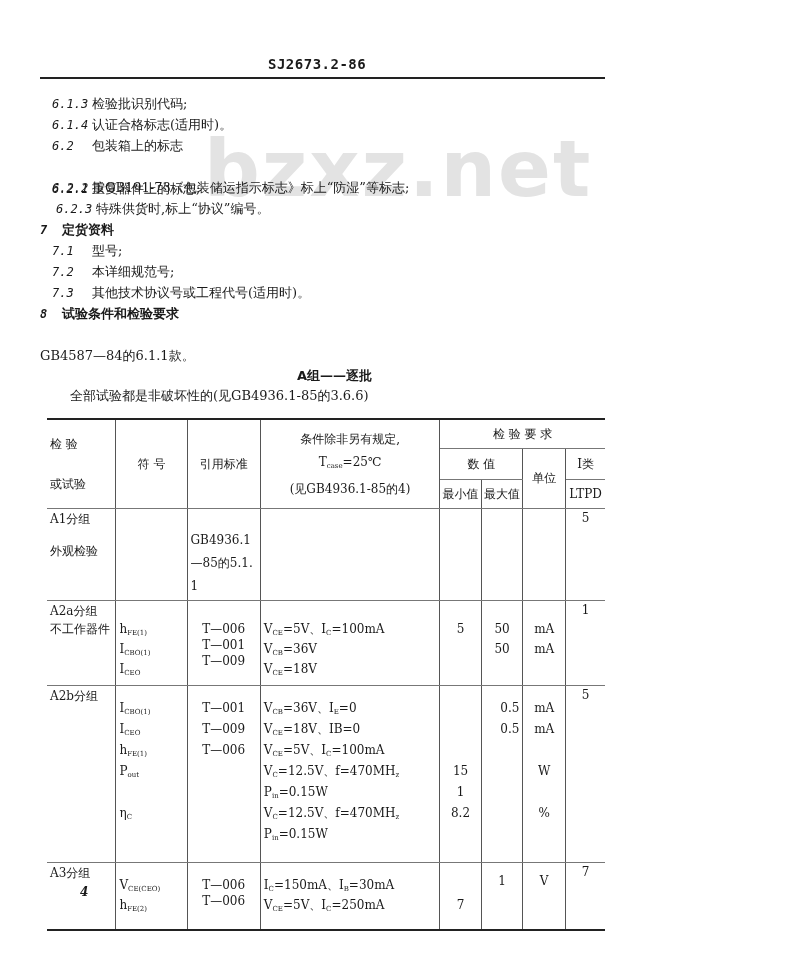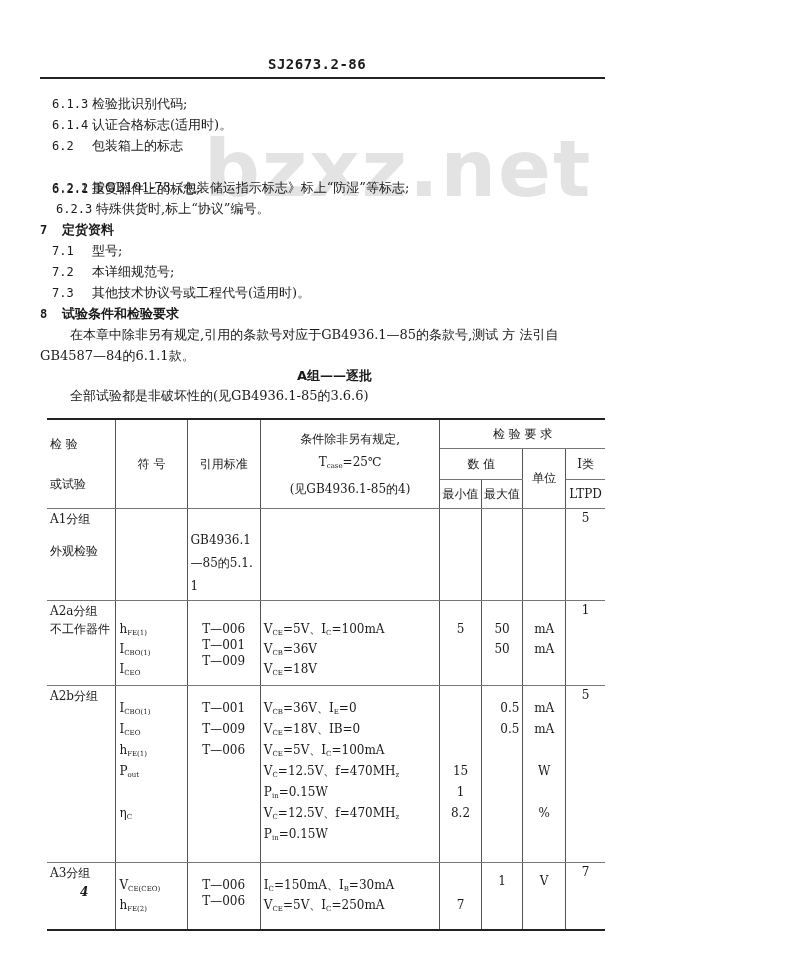--- a/index.html
+++ b/index.html
@@ -18,21 +18,21 @@
     position: absolute; left: 40px; top: 77px; width: 565px; height: 2px; background: #222;
   }
   .watermark {
     position: absolute; left: 204px; top: 130px;
     font-family: "DejaVu Sans", sans-serif; font-weight: bold; font-size: 78px;
     color: #e3e3e3; letter-spacing: 2px; line-height: 1; z-index: 0;
   }
   .line {
     position: absolute; font-size: 13px; line-height: 18px; white-space: nowrap; z-index: 1;
   }
-  .line .num { display: inline-block; min-width: 40px; font-family: "DejaVu Sans Mono", monospace; font-size: 12px; }
+  .line .num { display: inline-block; min-width: 40px; font-family: "DejaVu Sans Mono", monospace; font-size: 12px; font-style: italic; }
   .line.bold { font-weight: bold; font-family: "DejaVu Sans", sans-serif; }
   .table-title {
     position: absolute; left: 297px; top: 367px; font-size: 13px; font-weight: bold;
     font-family: "DejaVu Sans", sans-serif;
   }
   .table-note { position: absolute; left: 70px; top: 387px; font-size: 13px; }
 
   table.spec {
     position: absolute; left: 47px; top: 418px; width: 558px;
     border-collapse: collapse; font-size: 12px; table-layout: fixed;
@@ -83,21 +83,20 @@
       <div class="line" style="left: 52px; top: 148px; margin-top: 32px;"><span class="num">6.2.1</span><span>重复器件上的标志;</span></div>
       <div class="line" style="left: 52px; top: 179px;"><span class="num">6.2.2</span><span>按GB191-73《包装储运指示标志》标上“防湿”等标志;</span></div>
       <div class="line" style="left: 56px; top: 200px;"><span class="num">6.2.3</span><span>特殊供货时,标上“协议”编号。</span></div>
       <div class="line bold" style="left: 40px; top: 221px;"><span class="num" style="min-width: 22px; font-weight: bold;">7</span><span>定货资料</span></div>
       <div class="line" style="left: 52px; top: 242px;"><span class="num">7.1</span><span>型号;</span></div>
       <div class="line" style="left: 52px; top: 263px;"><span class="num">7.2</span><span>本详细规范号;</span></div>
       <div class="line" style="left: 52px; top: 284px;"><span class="num">7.3</span><span>其他技术协议号或工程代号(适用时)。</span></div>
       <div class="line bold" style="left: 40px; top: 305px;"><span class="num" style="min-width: 22px; font-weight: bold;">8</span><span>试验条件和检验要求</span></div>
     </div>
 
-  <div class="line" style="left:70px; top:326px;">在本章中除非另有规定,引用的条款号对应于GB4936.1—85的条款号,测试 方 法引自</div>
   <div class="line" style="left:40px; top:347px;">GB4587—84的6.1.1款。</div>
 
   <div class="table-title">A组——逐批</div>
   <div class="table-note">全部试验都是非破坏性的(见GB4936.1-85的3.6.6)</div>
 
   <table class="spec">
     <colgroup>
       <col class="c-test">
         <col class="c-sym">
         <col class="c-ref">

